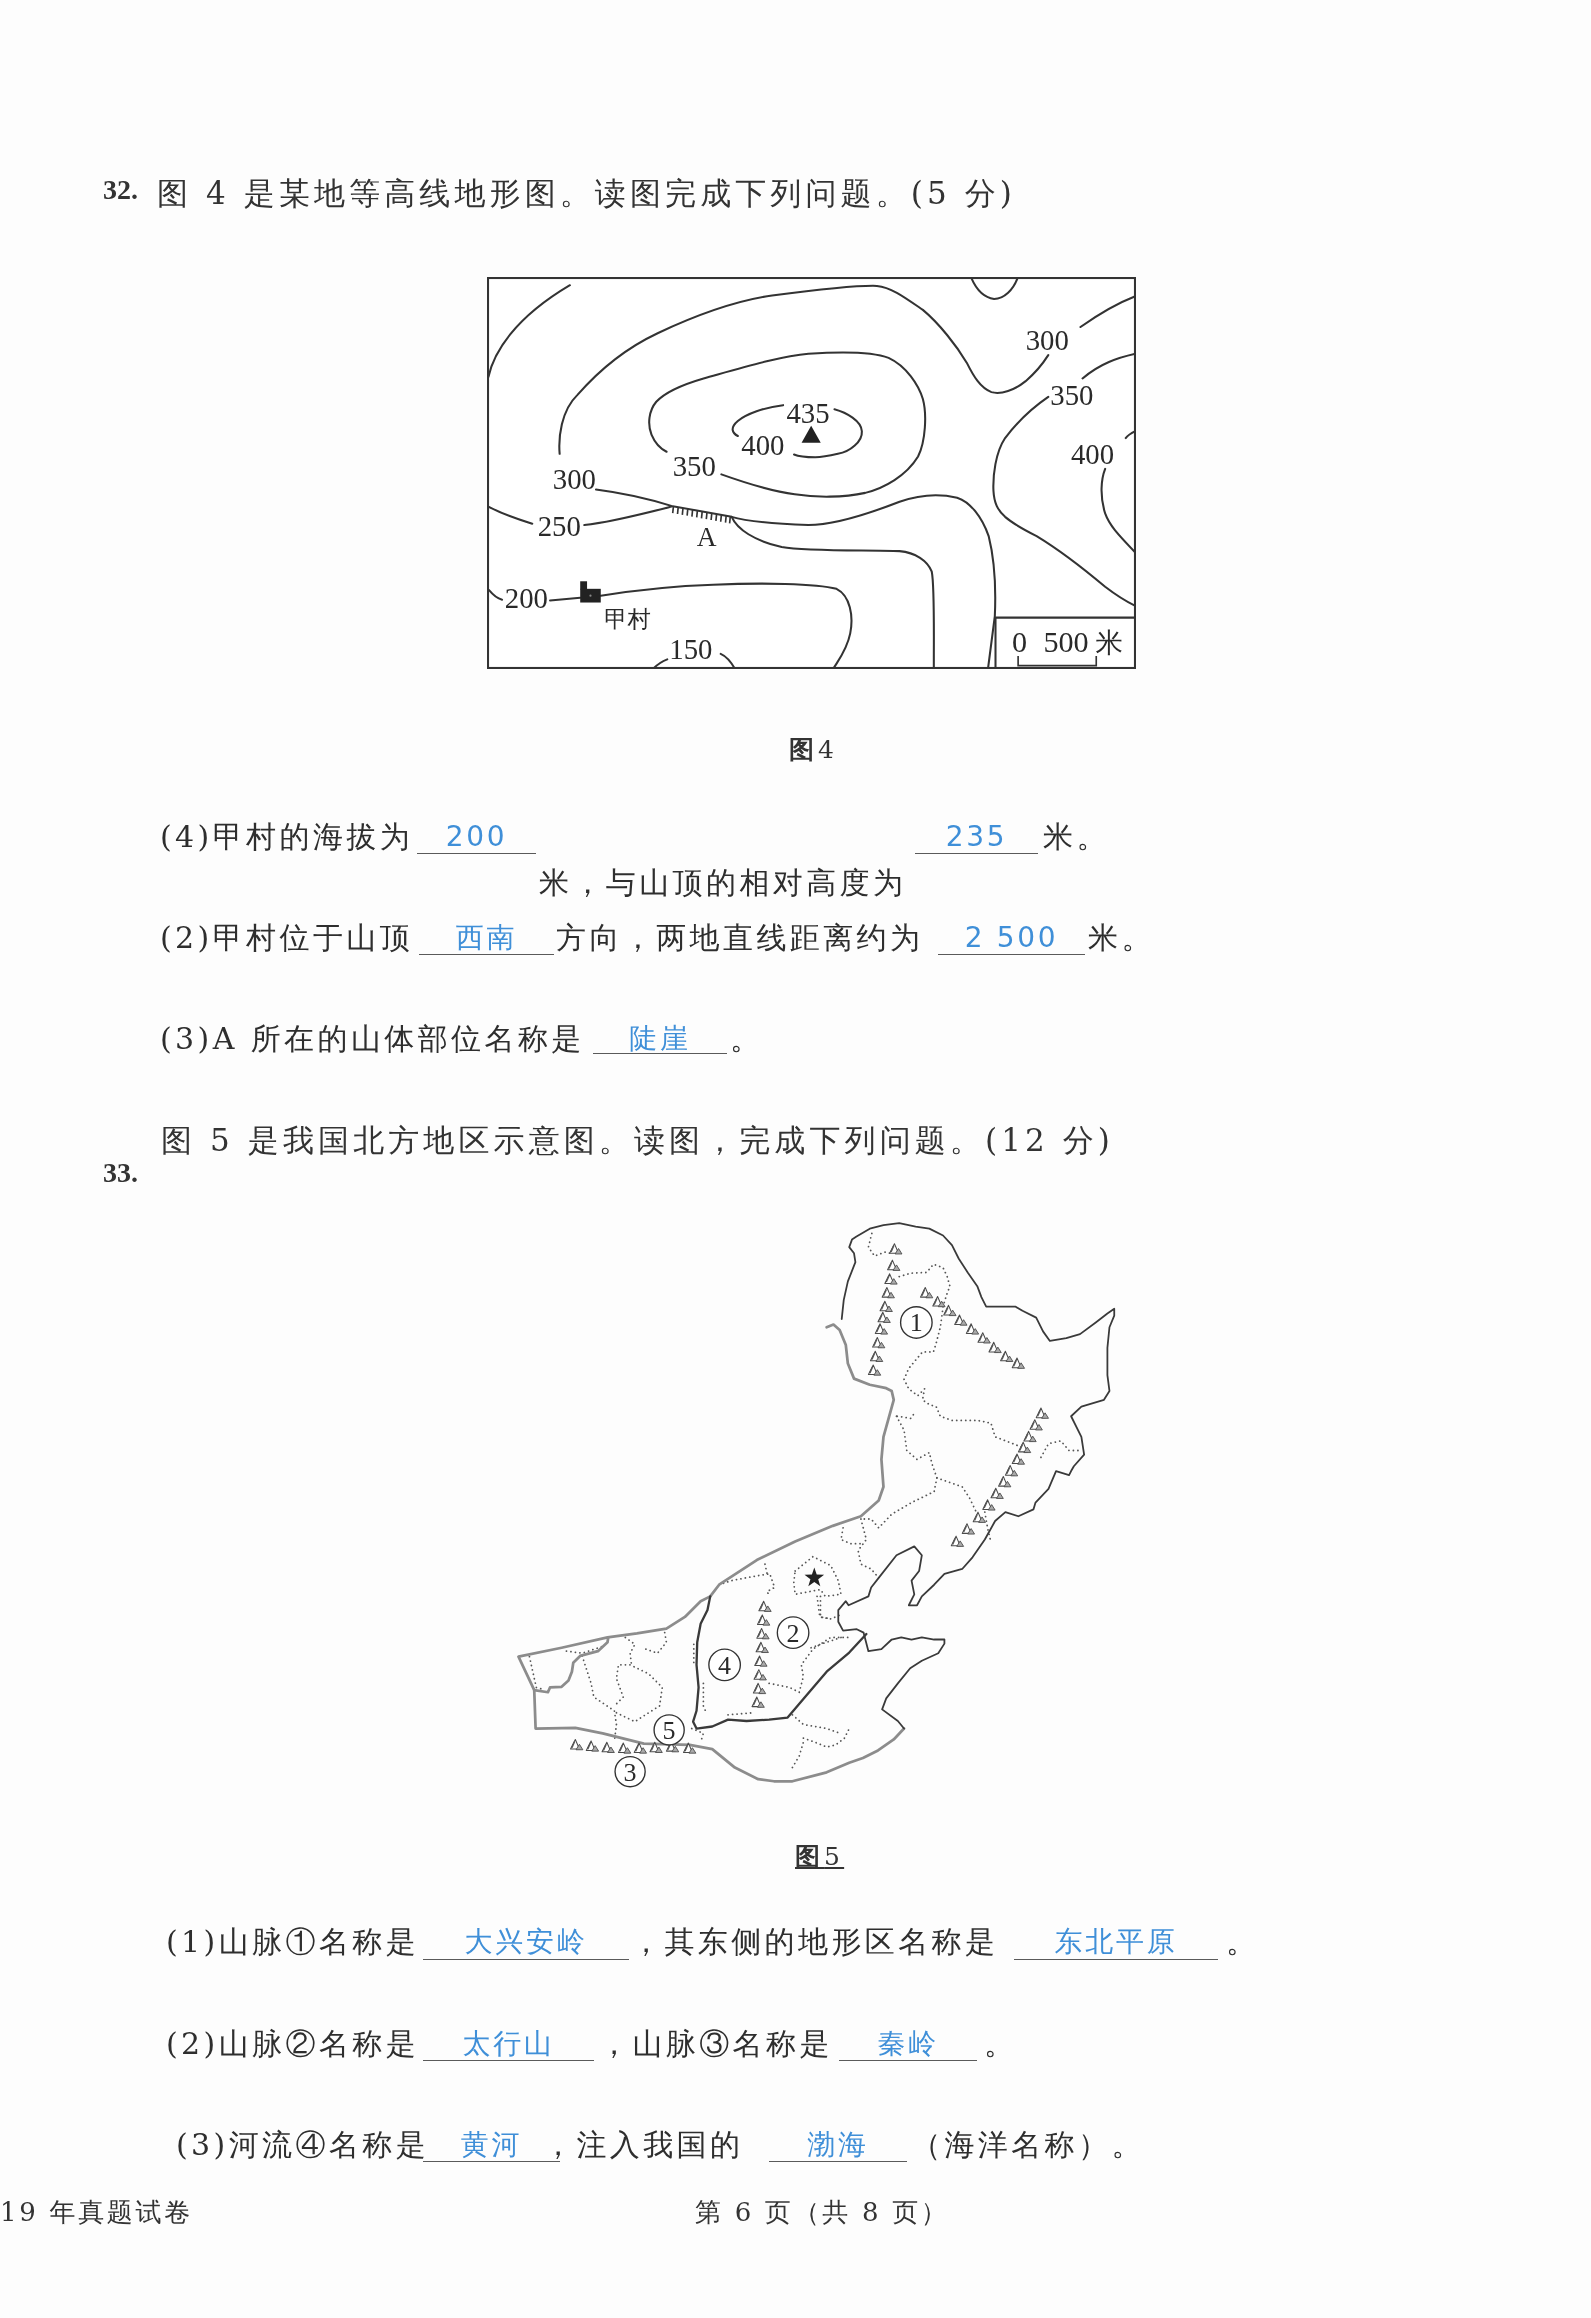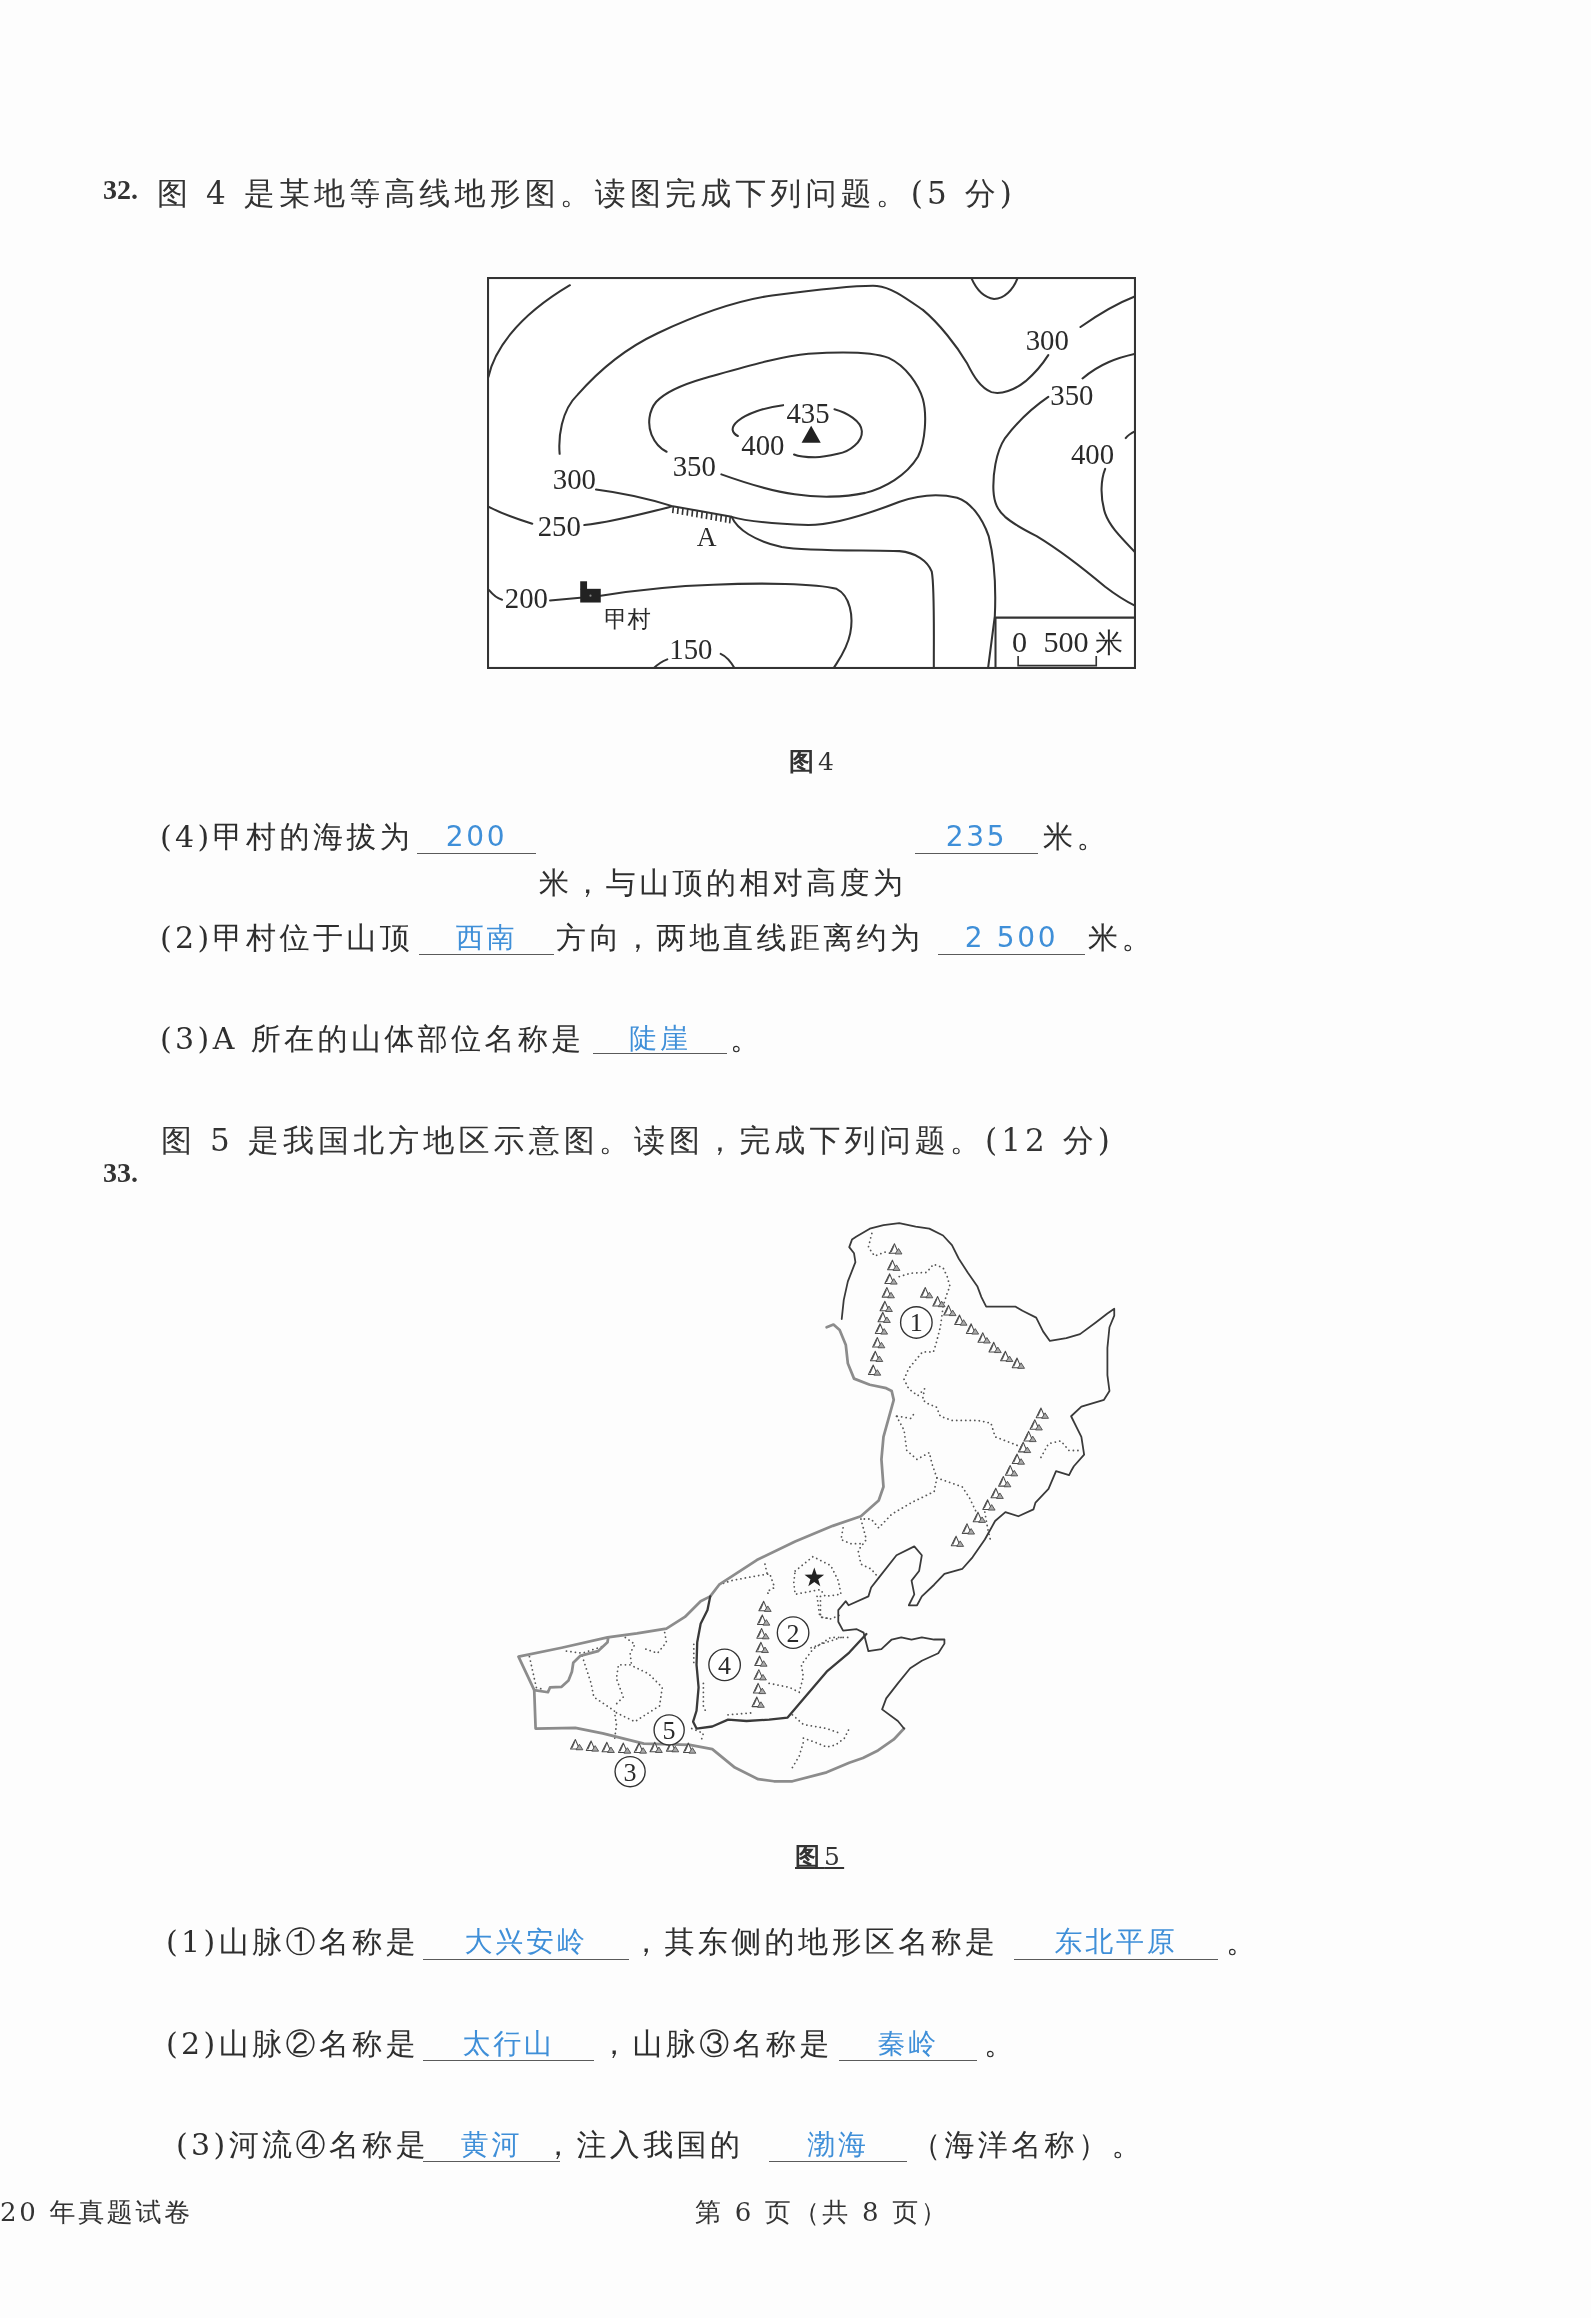--- a/index.html
+++ b/index.html
@@ -96,21 +96,21 @@
     <text class="cl" x="437" y="213">435</text>
     <text class="cl" x="786" y="107">300</text>
     <text class="cl" x="822" y="187">350</text>
     <text class="cl" x="852" y="273">400</text>
     <text class="cl" x="26" y="483">200</text>
     <text class="cl" x="266" y="558">150</text>
     <text x="306" y="392" font-size="40">A</text>
     <text x="171" y="511" font-size="34">甲村</text>
   </svg>
 
-  <div class="abs caption" style="left:789px; top:737px;margin-top:12px;">
+  <div class="abs caption" style="left:789px; top:737px;">
     <span class="cap-label">图</span><span>4</span>
   </div>
 
   <div>
     <div class="abs body" style="left:160px; top:822px;">(4)甲村的海拔为</div>
     <div class="blank" style="left:417px; top:822px; width:119px; height:32px;">200</div>
     <div class="abs body" style="left:539px; top:822px;margin-top:46px;">米，与山顶的相对高度为</div>
     <div class="blank" style="left:915px; top:822px; width:123px; height:32px;">235</div>
     <div class="abs body" style="left:1043px; top:822px;">米。</div>
   </div>
@@ -281,16 +281,16 @@
   </div>
 
   <div>
     <div class="abs body" style="left:176px; top:2130px;text-align:center;">(3)河流④名称是</div>
     <div class="blank" style="left:423px; top:2130px; width:137px; height:31.5px;">黄河</div>
     <div class="abs body" style="left:543px; top:2130px;">，注入我国的</div>
     <div class="blank" style="left:769px; top:2130px; width:138px; height:31.5px;">渤海</div>
     <div class="abs body" style="left:911px; top:2130px;">（海洋名称）。</div>
   </div>
 
-  <div class="abs footer" style="left:0px; top:2199px;">20 年真题试卷</div>
+  <div class="abs footer" style="left:0px; top:2199px;">19 年真题试卷</div>
   <div class="abs footer" style="left:695px; top:2199px;">第 6 页（共 8 页）</div>
 </div>
 
 
 </body></html>

